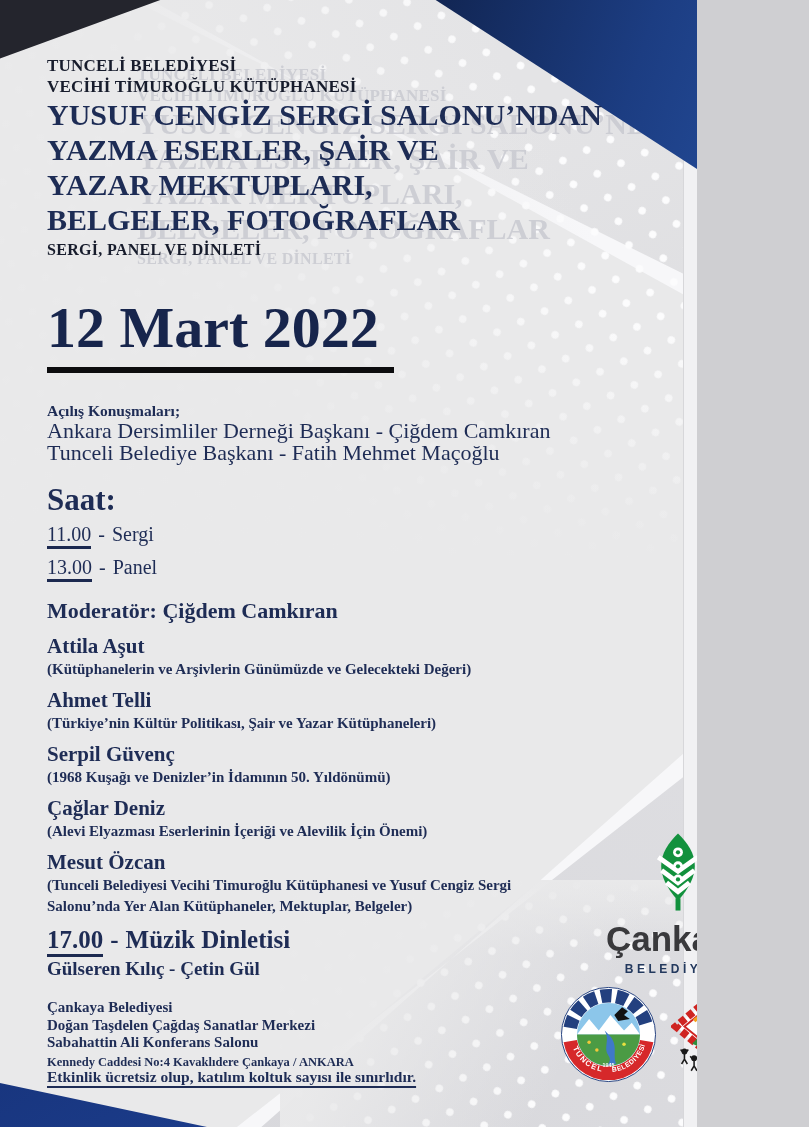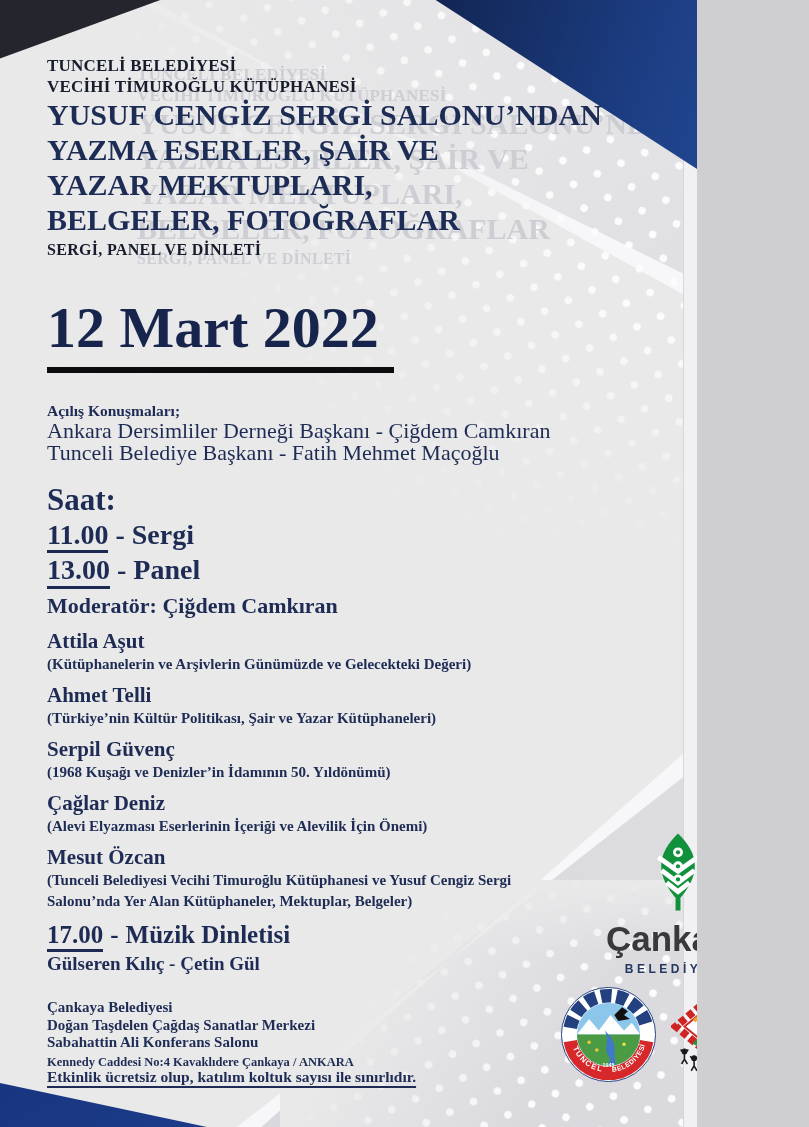--- a/index.html
+++ b/index.html
@@ -51,24 +51,24 @@
   .ghost div{color:#c9cad1 !important;}
   .header-block{position:absolute;left:47px;top:55px;width:720px;}
   .date-block{position:absolute;left:47px;top:297px;}
   .date-text{font-size:58px;font-weight:bold;color:#17254c;line-height:62px;}
   .date-rule{width:347px;height:6px;background:#0c0c0e;margin-top:8px;}
   .opening-block{position:absolute;left:47px;top:402px;}
   .opening-label{font-size:15.5px;font-weight:bold;}
   .speaker-line{font-size:22px;font-weight:normal;line-height:22px;}
   .schedule-block{position:absolute;left:47px;top:482px;width:560px;}
   .saat{font-size:31px;font-weight:bold;line-height:36px;}
-  .sched-line{font-size:28px;font-weight:bold;line-height:33px;}
+  .sched-line{font-size:20px;font-weight:normal;line-height:33px;}
   .time-underline{display:inline-block;border-bottom:3px solid #1c2950;line-height:1.05;padding-bottom:1px;}
   .sep{margin:0 7px;}
-  .moderator{font-size:22px;font-weight:bold;line-height:30px;margin-top:2px;}
+  .moderator{font-size:22px;font-weight:bold;line-height:30px;margin-top:12px;}
   .panelist-name{font-size:21px;font-weight:bold;line-height:26px;margin-top:7px;}
   .panelist-topic{font-size:15px;font-weight:bold;line-height:21px;max-width:505px;}
   .music-line{font-size:25px;font-weight:bold;line-height:32px;margin-top:7px;}
   .performers{font-size:19px;font-weight:bold;line-height:24px;}
   .venue-block{position:absolute;left:47px;top:999px;}
   .venue-line{font-size:15px;font-weight:bold;line-height:17.5px;}
   .venue-address{font-size:12.5px;font-weight:bold;line-height:16px;margin-top:2px;}
   .note-block{position:absolute;left:47px;top:1068px;}
   .note-text{font-size:15.5px;font-weight:bold;text-decoration:underline;
     text-decoration-thickness:2px;text-underline-offset:4px;}

